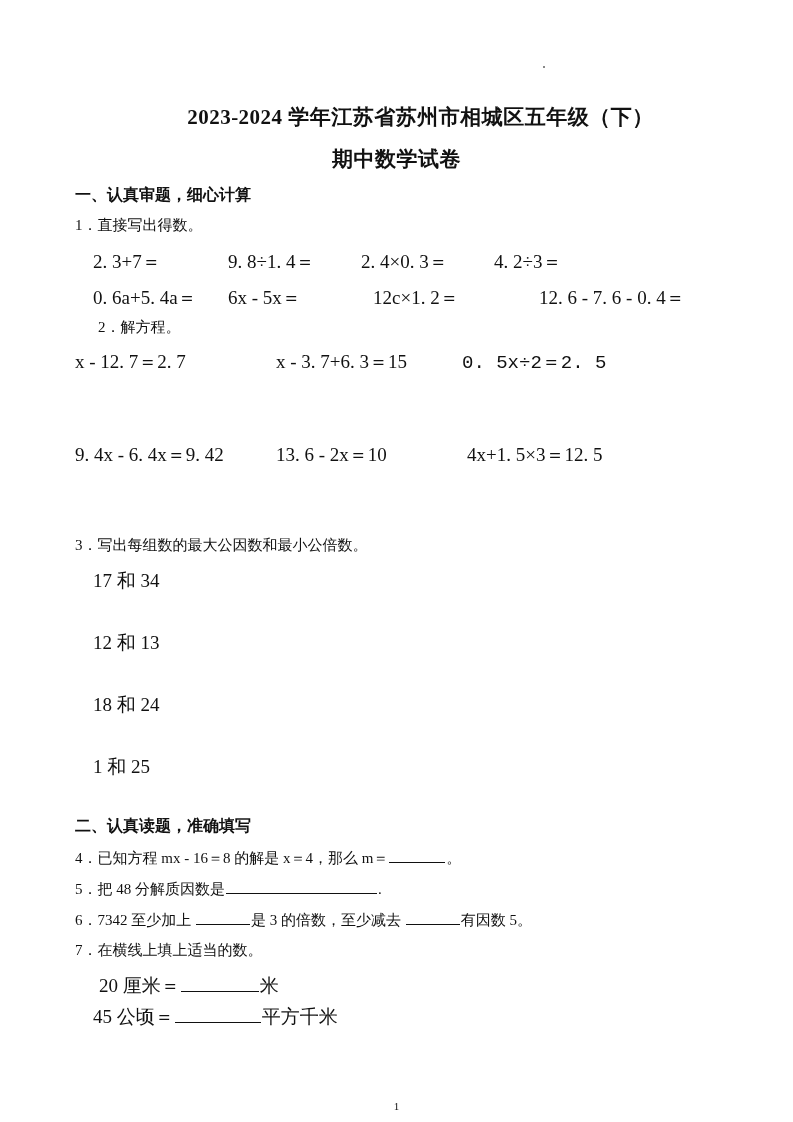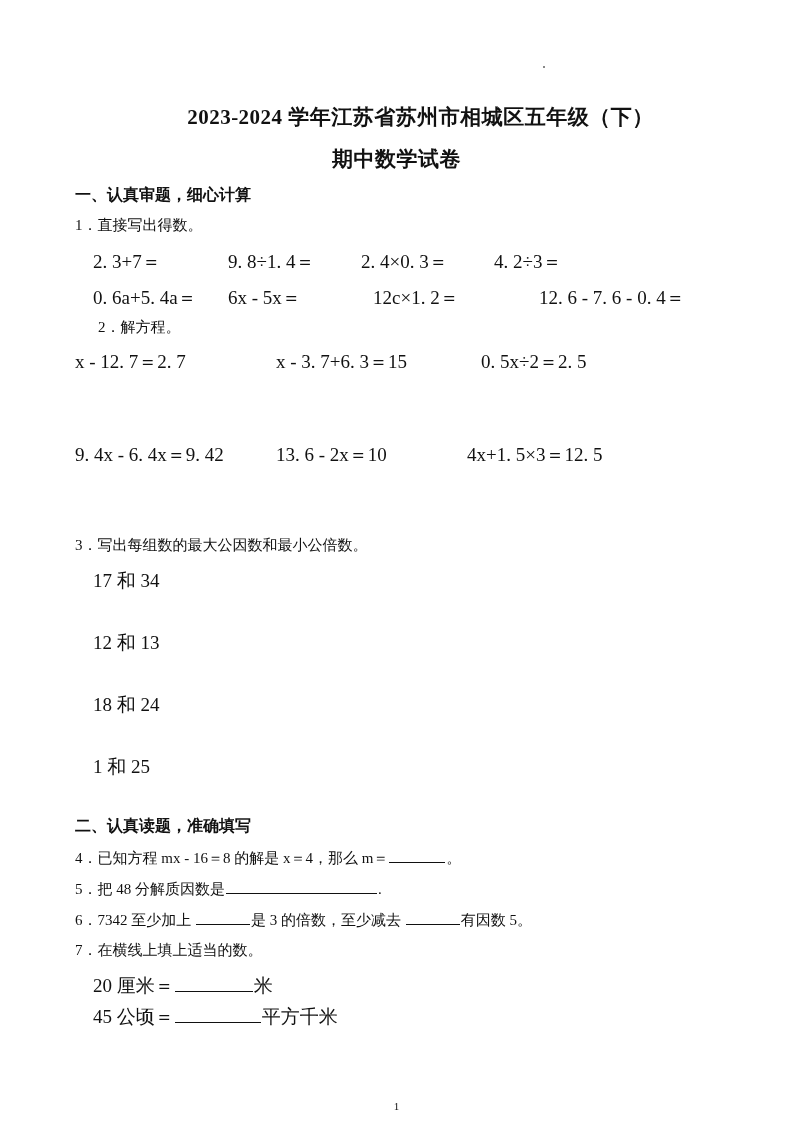--- a/index.html
+++ b/index.html
@@ -48,21 +48,21 @@
   <div class="abs item" style="left:93px; top:285px;">0. 6a+5. 4a＝</div>
   <div class="abs item" style="left:228px; top:285px;">6x - 5x＝</div>
   <div class="abs item" style="left:361px; top:285px;margin-left:12px;">12c×1. 2＝</div>
   <div class="abs item" style="left:494px; top:285px;margin-left:45px;">12. 6 - 7. 6 - 0. 4＝</div>
 </div>
 
 <div class="abs q" style="left:75px; top:318px;margin-left:23px;">2．解方程。</div>
 <div>
   <div class="abs item" style="left:75px; top:349px;">x - 12. 7＝2. 7</div>
   <div class="abs item" style="left:276px; top:349px;">x - 3. 7+6. 3＝15</div>
-  <div class="abs item" style="left:481px; top:349px;">0. 5x÷2＝2. 5</div>
+  <div class="abs item" style="left:462px; top:349px;font-family:Liberation Mono, monospace;">0. 5x÷2＝2. 5</div>
 </div>
 <div>
   <div class="abs item" style="left:75px; top:442px;">9. 4x - 6. 4x＝9. 42</div>
   <div class="abs item" style="left:276px; top:442px;">13. 6 - 2x＝10</div>
   <div class="abs item" style="left:467px; top:442px;">4x+1. 5×3＝12. 5</div>
 </div>
 
 <div class="abs q" style="left:75px; top:536px;">3．写出每组数的最大公因数和最小公倍数。</div>
 <div class="abs item" style="left:93px; top:568px;">17 和 34</div>
 <div class="abs item" style="left:93px; top:630px;">12 和 13</div>
@@ -77,20 +77,20 @@
 
 <div class="abs q" style="left:75px; top:879px;">
   <span>5．把 48 分解质因数是</span><span class="blank" style="width:151px;"></span><span>.</span>
 </div>
 
 <div class="abs q" style="left:75px; top:910px;">
   <span>6．7342 至少加上 </span><span class="blank" style="width:54px;"></span><span>是 3 的倍数，至少减去 </span><span class="blank" style="width:54px;"></span><span>有因数 5。</span>
 </div>
 
 <div class="abs q" style="left:75px; top:941px;">7．在横线上填上适当的数。</div>
-<div class="abs item" style="left:93px; top:973px;">
+<div class="abs item" style="left:99px; top:973px;">
   <span>20 厘米＝</span><span class="blank" style="width:78px;"></span><span>米</span>
 </div>
 <div class="abs item" style="left:93px; top:1004px;">
   <span>45 公顷＝</span><span class="blank" style="width:86px;"></span><span>平方千米</span>
 </div>
 
 <div class="abs pagenum">1</div>
 
 </body></html>

